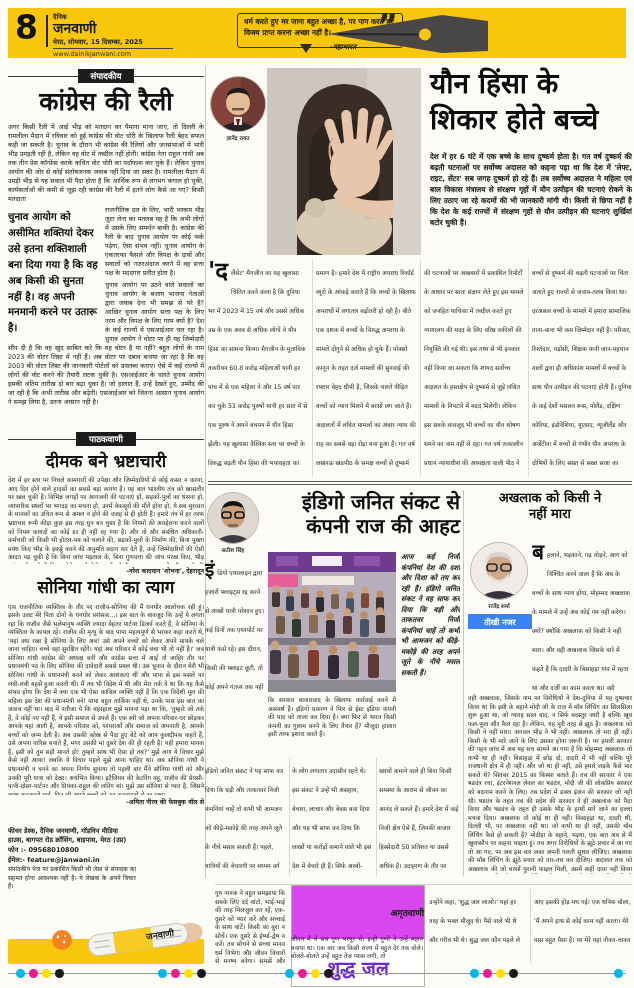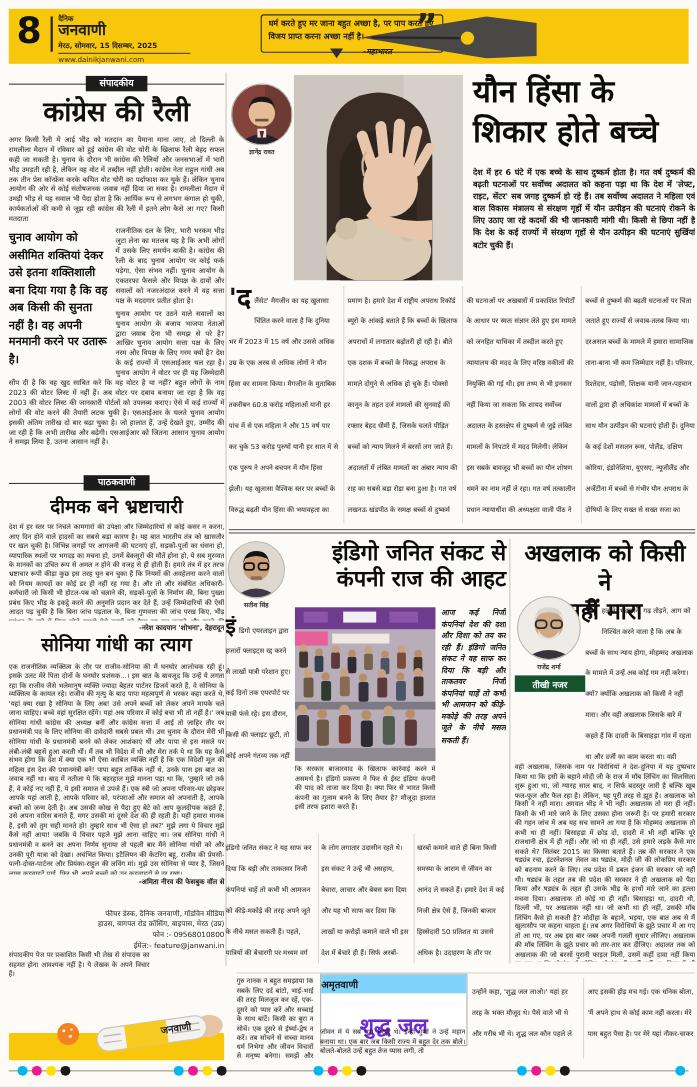--- a/index.html
+++ b/index.html
@@ -29,46 +29,46 @@
   .sec-head{position:relative;height:15px;margin:3px 0 4px 0;}
   .sec-head::before{content:'';position:absolute;left:0;right:0;top:7px;height:1px;background:#3c3c3c;}
   .sec-head span{position:relative;display:block;margin:0 auto;width:max-content;background:#1c1c1c;color:#fff;font-size:8.5px;font-weight:bold;padding:2px 13px;line-height:1.2;}
   
   .leftcol{left:8px;top:66px;width:196px;height:898px;display:flex;flex-direction:column;overflow:hidden;}
   .vline1{left:205px;top:66px;width:1px;height:812px;background:#ccc7bf;}
   .ed-head{font-size:25px;font-weight:bold;text-align:center;line-height:1.15;margin:3px 0 6px 0;color:#101010;}
   .sub-head{font-size:17px;font-weight:bold;text-align:center;line-height:1.2;margin:2px 0 5px 0;color:#101010;}
   .block{overflow:hidden;}
   .pullquote{float:left;width:92px;font-size:10.2px;font-weight:bold;line-height:1.55;text-align:left;color:#0e0e0e;margin:3px 5px 2px 0;}
-  .opinion-line{font-size:6.6px;font-weight:normal;line-height:1.45;text-align:right;}
+  .opinion-line{font-size:6.6px;font-weight:bold;line-height:1.45;}
   .opinion-small{font-size:6.1px;line-height:1.4;text-align:justify;width:128px;}
   .promo{position:relative;height:26px;background:#f8c60b;margin-top:22px;border-radius:2px;}
   .promo-ball{position:absolute;left:44px;top:-9px;}
   .promo-roll{position:absolute;right:0px;top:-24px;}
   .promo-label{position:absolute;right:30px;top:-11px;font-size:9px;font-weight:bold;color:#20201e;transform:rotate(-8deg);}
   
   .author-wrap{width:60px;text-align:center;}
   .author-circ{width:54px;height:54px;border-radius:50%;overflow:hidden;border:1px solid #b9b2a8;margin:0 auto;background:#ddd;}
   .author-name{font-size:5.6px;font-weight:bold;color:#333;margin-top:2px;}
   .lead-headline{font-size:28px;font-weight:bold;line-height:1.28;color:#0c0c0c;}
   .lead-para{font-size:7.3px;font-weight:bold;line-height:1.5;text-align:justify;color:#161616;}
   .cols4{column-count:4;column-gap:8px;column-rule:1px solid #ddd8d0;height:216px;overflow:hidden;}
   .dblrule{border-top:1px solid #5a5a5a;border-bottom:1px solid #5a5a5a;height:2px;}
   
   .ind-head{font-size:20px;font-weight:bold;line-height:1.2;color:#0c0c0c;text-align:right;}
   .ind-intro{font-size:7px;font-weight:bold;line-height:1.5;text-align:justify;}
   .cols3{column-count:3;column-gap:6px;column-rule:1px solid #ddd8d0;height:118px;overflow:hidden;}
   
   .vline2{left:463px;top:490px;width:1px;height:386px;background:#ccc7bf;}
-  .akh-head{font-size:21px;font-weight:bold;line-height:1.25;text-align:center;color:#0c0c0c;}
-  .tag-box{background:#14532d;color:#fff;font-size:8px;font-weight:bold;text-align:center;padding:2px 0;width:64px;margin:4px auto 0 auto;}
+  .akh-head{font-size:13px;font-weight:bold;line-height:1.25;text-align:center;color:#0c0c0c;}
+  .tag-box{background:#3b82f6;color:#fff;font-size:8px;font-weight:bold;text-align:center;padding:2px 0;width:64px;margin:4px auto 0 auto;}
   
   .bottom{left:215px;top:884px;width:417px;height:80px;border-top:1px solid #d8d3ca;padding-top:2px;}
   .amrit{border:1px solid #b5afa5;background:#fff;}
-  .amrit-bar{background:#7dd3fc;text-align:left;font-size:9px;font-weight:bold;padding:2px 0;color:#161616;}
+  .amrit-bar{background:#d946ef;text-align:right;font-size:9px;font-weight:bold;padding:20px 0;color:#161616;}
   .amrit-title{font-size:19px;font-weight:bold;text-align:center;padding:16px 0 5px 0;color:#6d28d9;}
   .cols2{column-count:2;column-gap:7px;column-rule:1px solid #ddd8d0;height:74px;overflow:hidden;}
   
   .regrow{left:8px;top:968px;width:618px;height:12px;}
   .regline{position:absolute;left:0;right:0;top:5px;height:1px;background:#9a968e;}
   .dots{position:absolute;top:1px;display:flex;gap:4px;}
   .dot{width:9px;height:9px;border-radius:50%;}
   .d-c{background:#00b7ea;} .d-m{background:#ec1a8d;} .d-y{background:#ffe000;} .d-k{background:#1a1a1a;}
 </style>
 </head>

